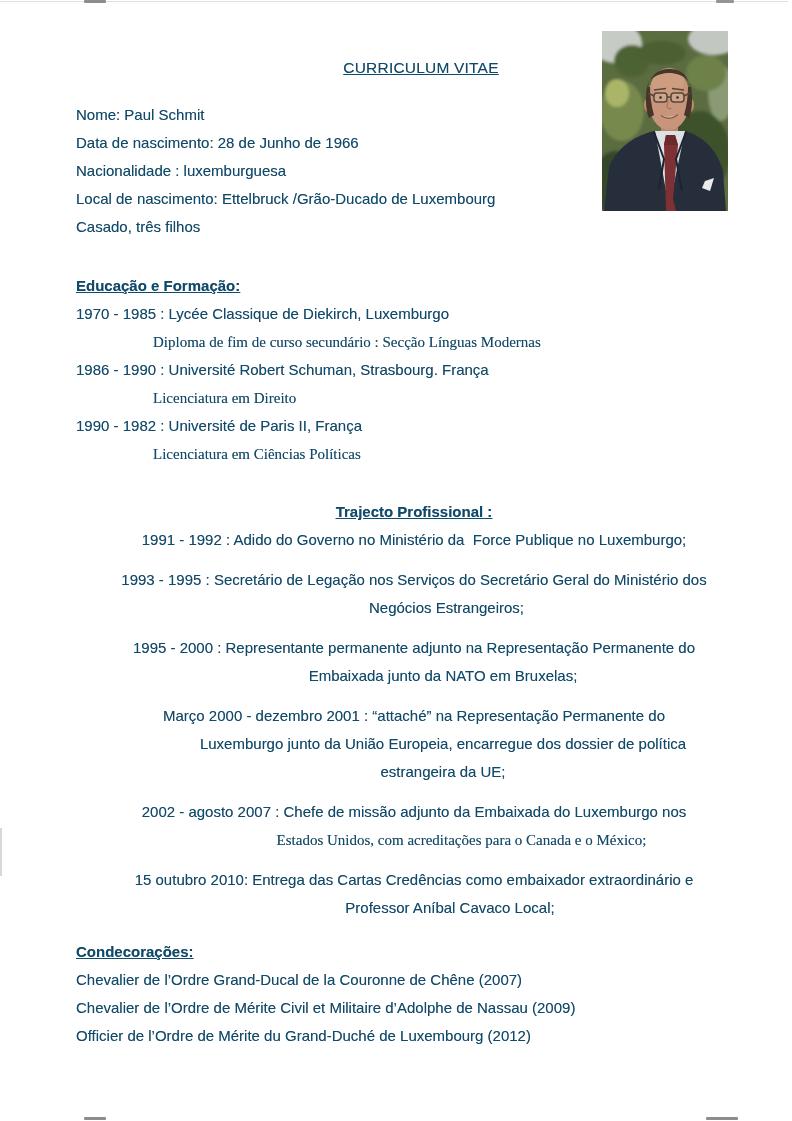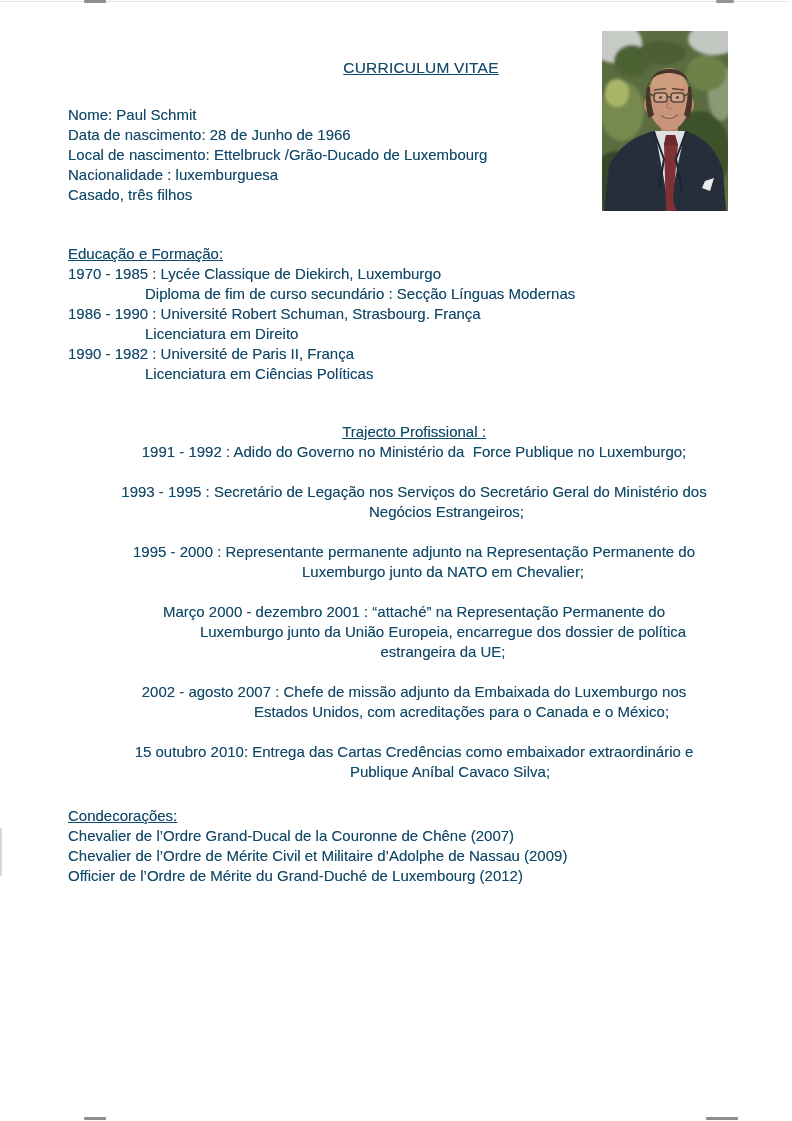--- a/index.html
+++ b/index.html
@@ -15,35 +15,35 @@
   }
   .content{padding:58px 28px 0 68px;}
   .doc-title{
     text-align:center;
     text-decoration:underline;
     font-size:15.5px;
     letter-spacing:0.2px;
     margin:0 0 27px 14px;
     font-weight:normal;
   }
-  p.line{margin:0;white-space:pre-wrap;}
+  p.line{margin:8px;white-space:pre-wrap;}
   .section-heading{
-    font-weight:normal;
+    font-weight:bold;
     text-decoration:underline;
     margin:0;
   }
   .sec-edu{margin-top:39px;}
   .sec-career{margin-top:38px;text-align:center;}
   .sec-honors{margin-top:24px;}
   .entry{margin-bottom:20px;}
   .ind-a{padding-left:58px;}  
   .ind-b{padding-left:65px;}  
   .ind-c{padding-left:72px;}  
-  .ind-d{padding-left:77px;}  
-  .ind-e{padding-left:95px;}  
+  .ind-d{padding-left:77px;font-family:Liberation Serif, serif;}  
+  .ind-e{padding-left:95px;font-family:Liberation Serif, serif;}  
   .photo{
     position:absolute;left:602px;top:31px;
     width:126px;height:180px;
     display:block;
   }
   .artifact{position:absolute;pointer-events:none;}
   .art-top-line{left:0;top:1px;width:792px;height:1px;background:#e2e2e2;}
   .art-top-dash-left{left:84px;top:0;width:22px;height:3px;background:#8d8d8d;border-radius:1px;}
   .art-top-dash-right{left:716px;top:0;width:18px;height:3px;background:#949494;border-radius:1px;}
   .art-bottom-dash-left{left:84px;top:1117px;width:22px;height:3px;background:#8d8d8d;border-radius:1px;}
@@ -125,22 +125,22 @@
     <path d="M59,84.5 Q67,90.5 76,83.5" stroke="#8c5a48" stroke-width="1.3" fill="none"></path>
   </svg>
 
   <div class="content">
 
     <h1 class="doc-title">CURRICULUM VITAE</h1>
 
     <div>
       <p class="line">Nome: Paul Schmit</p>
       <p class="line">Data de nascimento: 28 de Junho de 1966</p>
+      <p class="line">Nacionalidade : luxemburguesa</p>
       <p class="line">Local de nascimento: Ettelbruck /Grão-Ducado de Luxembourg</p>
-      <p class="line">Nacionalidade : luxemburguesa</p>
       <p class="line">Casado, três filhos</p>
     </div>
 
     <div class="sec-edu">
       <p class="line section-heading">Educação e Formação:</p>
       <p class="line">1970 - 1985 : Lycée Classique de Diekirch, Luxemburgo</p>
       <p class="line ind-d">Diploma de fim de curso secundário : Secção Línguas Modernas</p>
       <p class="line">1986 - 1990 : Université Robert Schuman, Strasbourg. França</p>
       <p class="line ind-d">Licenciatura em Direito</p>
       <p class="line">1990 - 1982 : Université de Paris II, França</p>
@@ -154,38 +154,38 @@
         <p class="line">1991 - 1992 : Adido do Governo no Ministério da  Force Publique no Luxemburgo;</p>
       </div>
 
       <div class="entry">
         <p class="line">1993 - 1995 : Secretário de Legação nos Serviços do Secretário Geral do Ministério dos</p>
         <p class="line ind-b">Negócios Estrangeiros;</p>
       </div>
 
       <div class="entry">
         <p class="line">1995 - 2000 : Representante permanente adjunto na Representação Permanente do</p>
-        <p class="line ind-a">Luxemburgo junto da NATO em Chevalier;</p>
+        <p class="line ind-a">Embaixada junto da NATO em Bruxelas;</p>
       </div>
 
       <div class="entry">
         <p class="line">Março 2000 - dezembro 2001 : “attaché” na Representação Permanente do</p>
         <p class="line ind-a">Luxemburgo junto da União Europeia, encarregue dos dossier de política</p>
         <p class="line ind-a">estrangeira da UE;</p>
       </div>
 
       <div class="entry">
         <p class="line">2002 - agosto 2007 : Chefe de missão adjunto da Embaixada do Luxemburgo nos</p>
         <p class="line ind-e">Estados Unidos, com acreditações para o Canada e o México;</p>
       </div>
 
 
       <div class="entry">
         <p class="line">15 outubro 2010: Entrega das Cartas Credências como embaixador extraordinário e</p>
-        <p class="line ind-c">Publique Aníbal Cavaco Silva;</p>
+        <p class="line ind-c">Professor Aníbal Cavaco Local;</p>
       </div>
 
     </div>
 
     <div class="sec-honors">
       <p class="line section-heading">Condecorações:</p>
       <p class="line">Chevalier de l’Ordre Grand-Ducal de la Couronne de Chêne (2007)</p>
       <p class="line">Chevalier de l’Ordre de Mérite Civil et Militaire d’Adolphe de Nassau (2009)</p>
       <p class="line">Officier de l’Ordre de Mérite du Grand-Duché de Luxembourg (2012)</p>
     </div>

